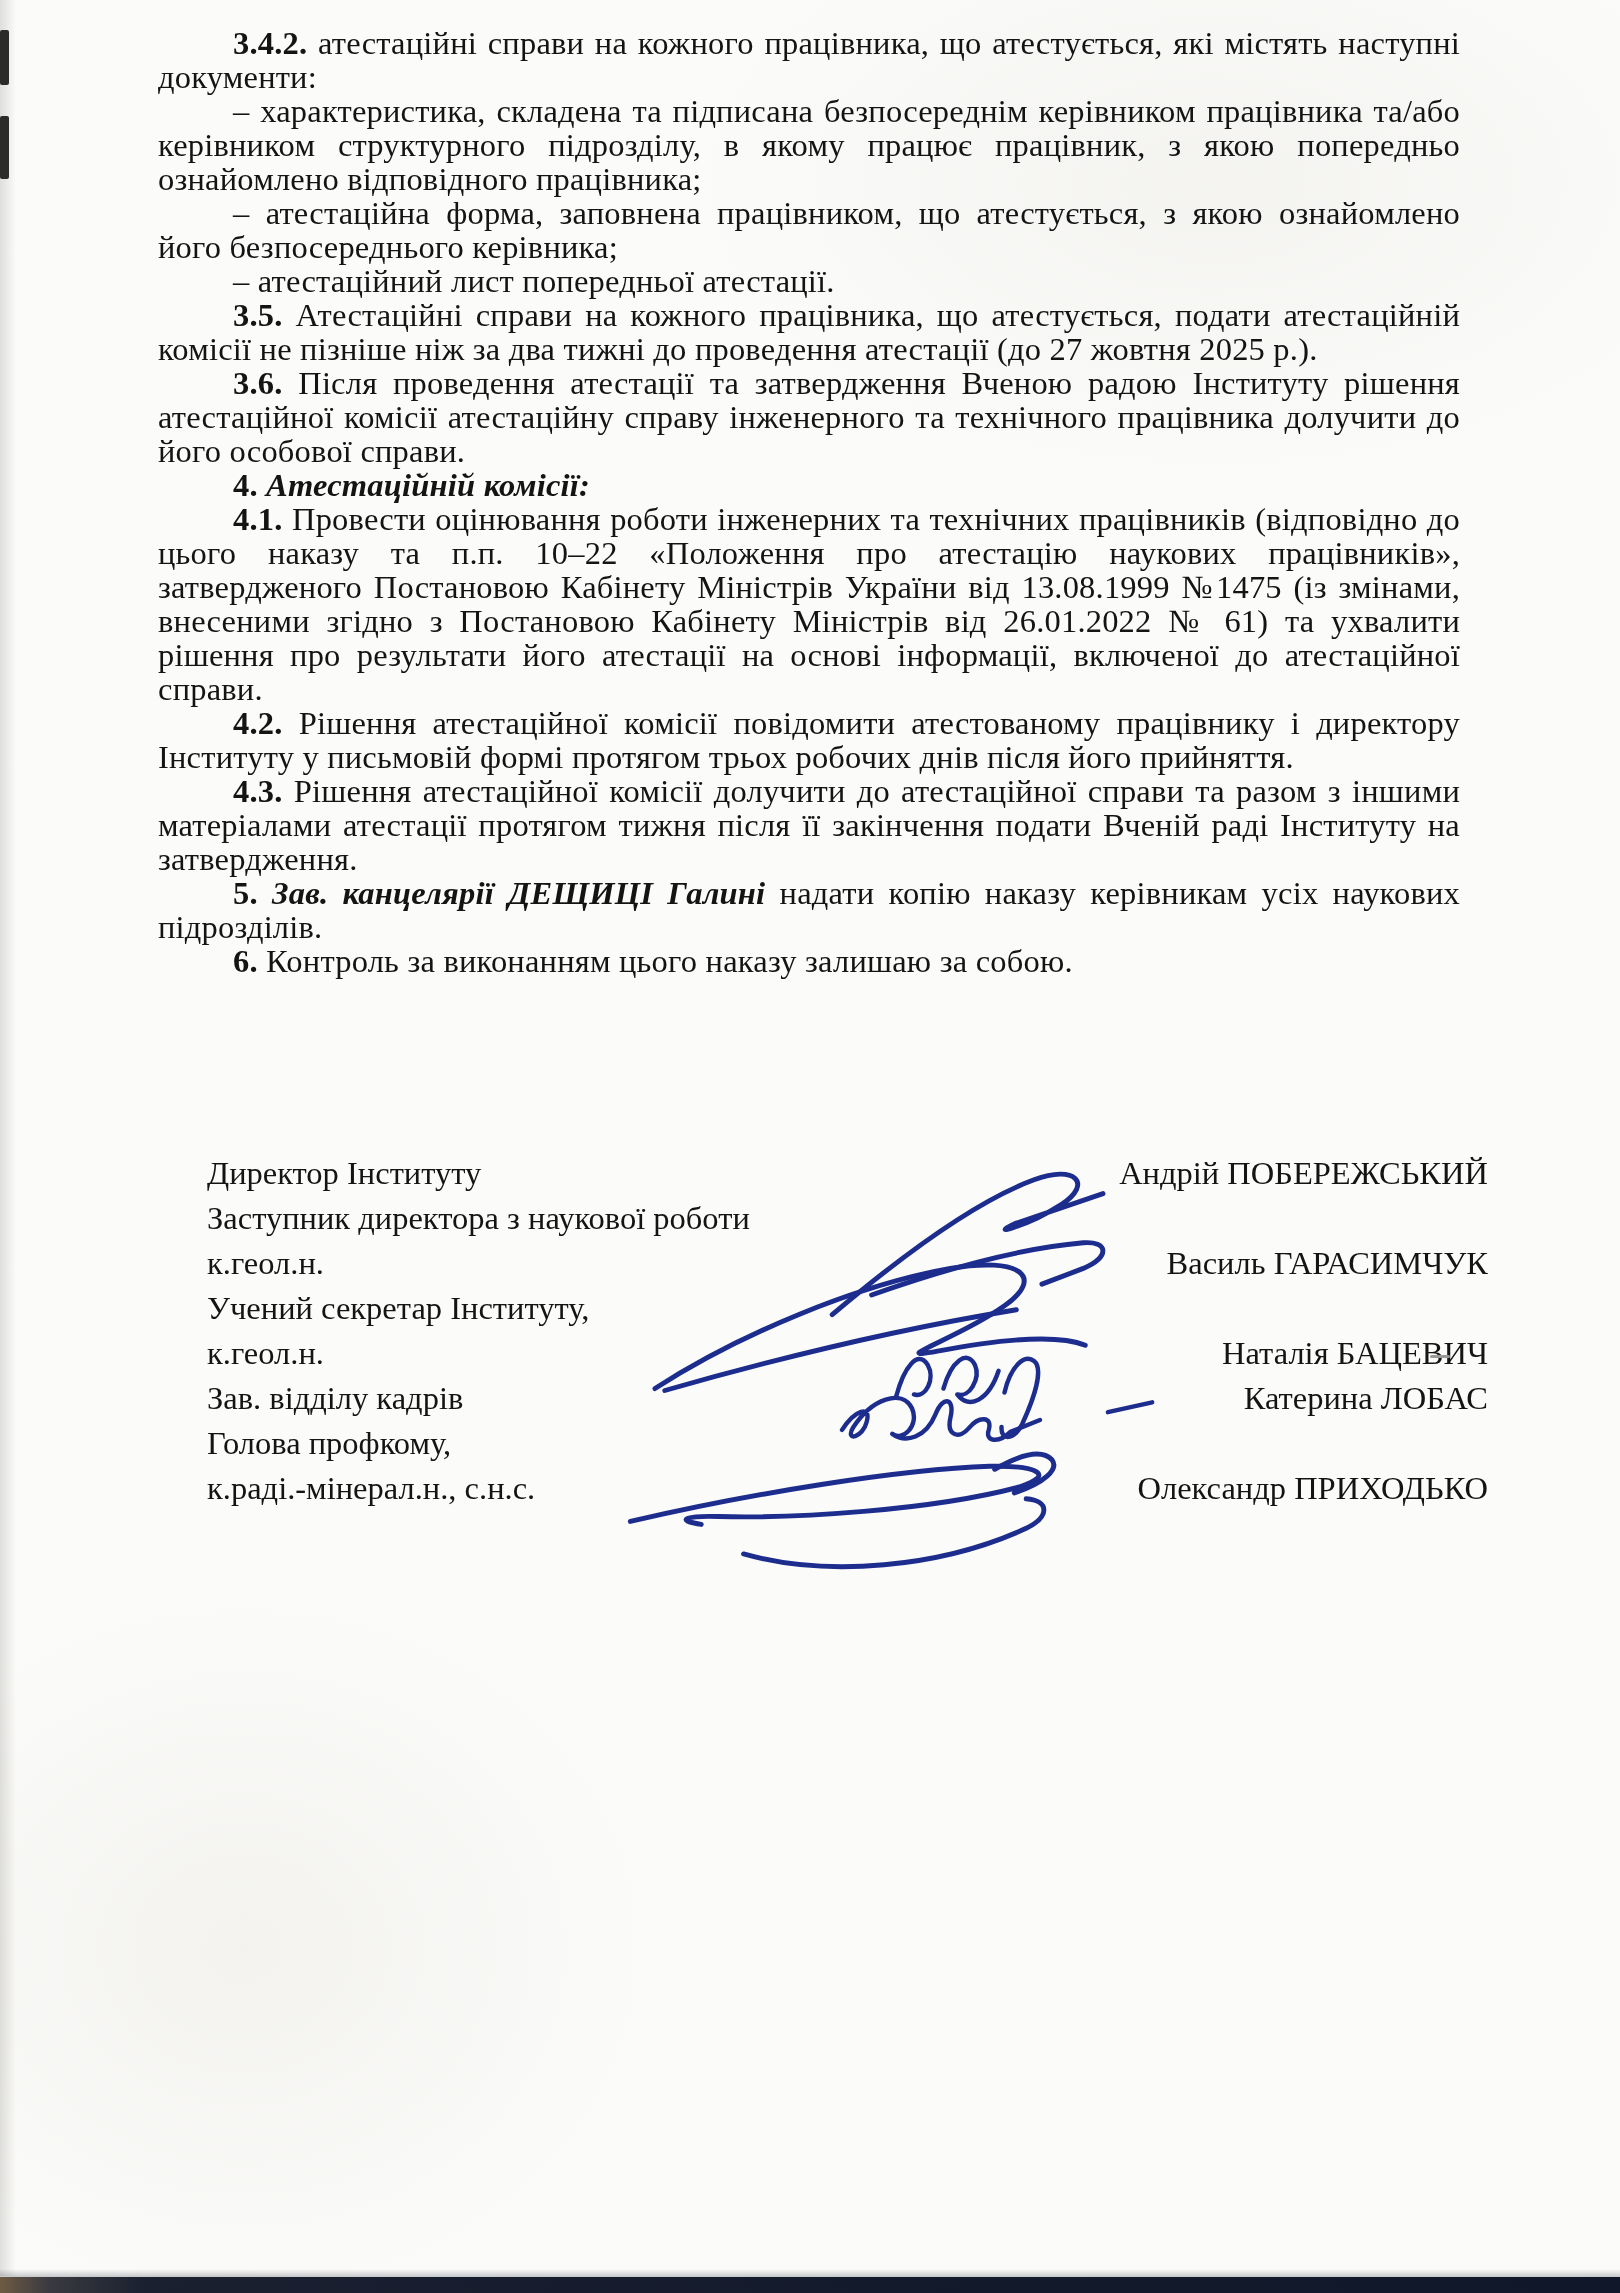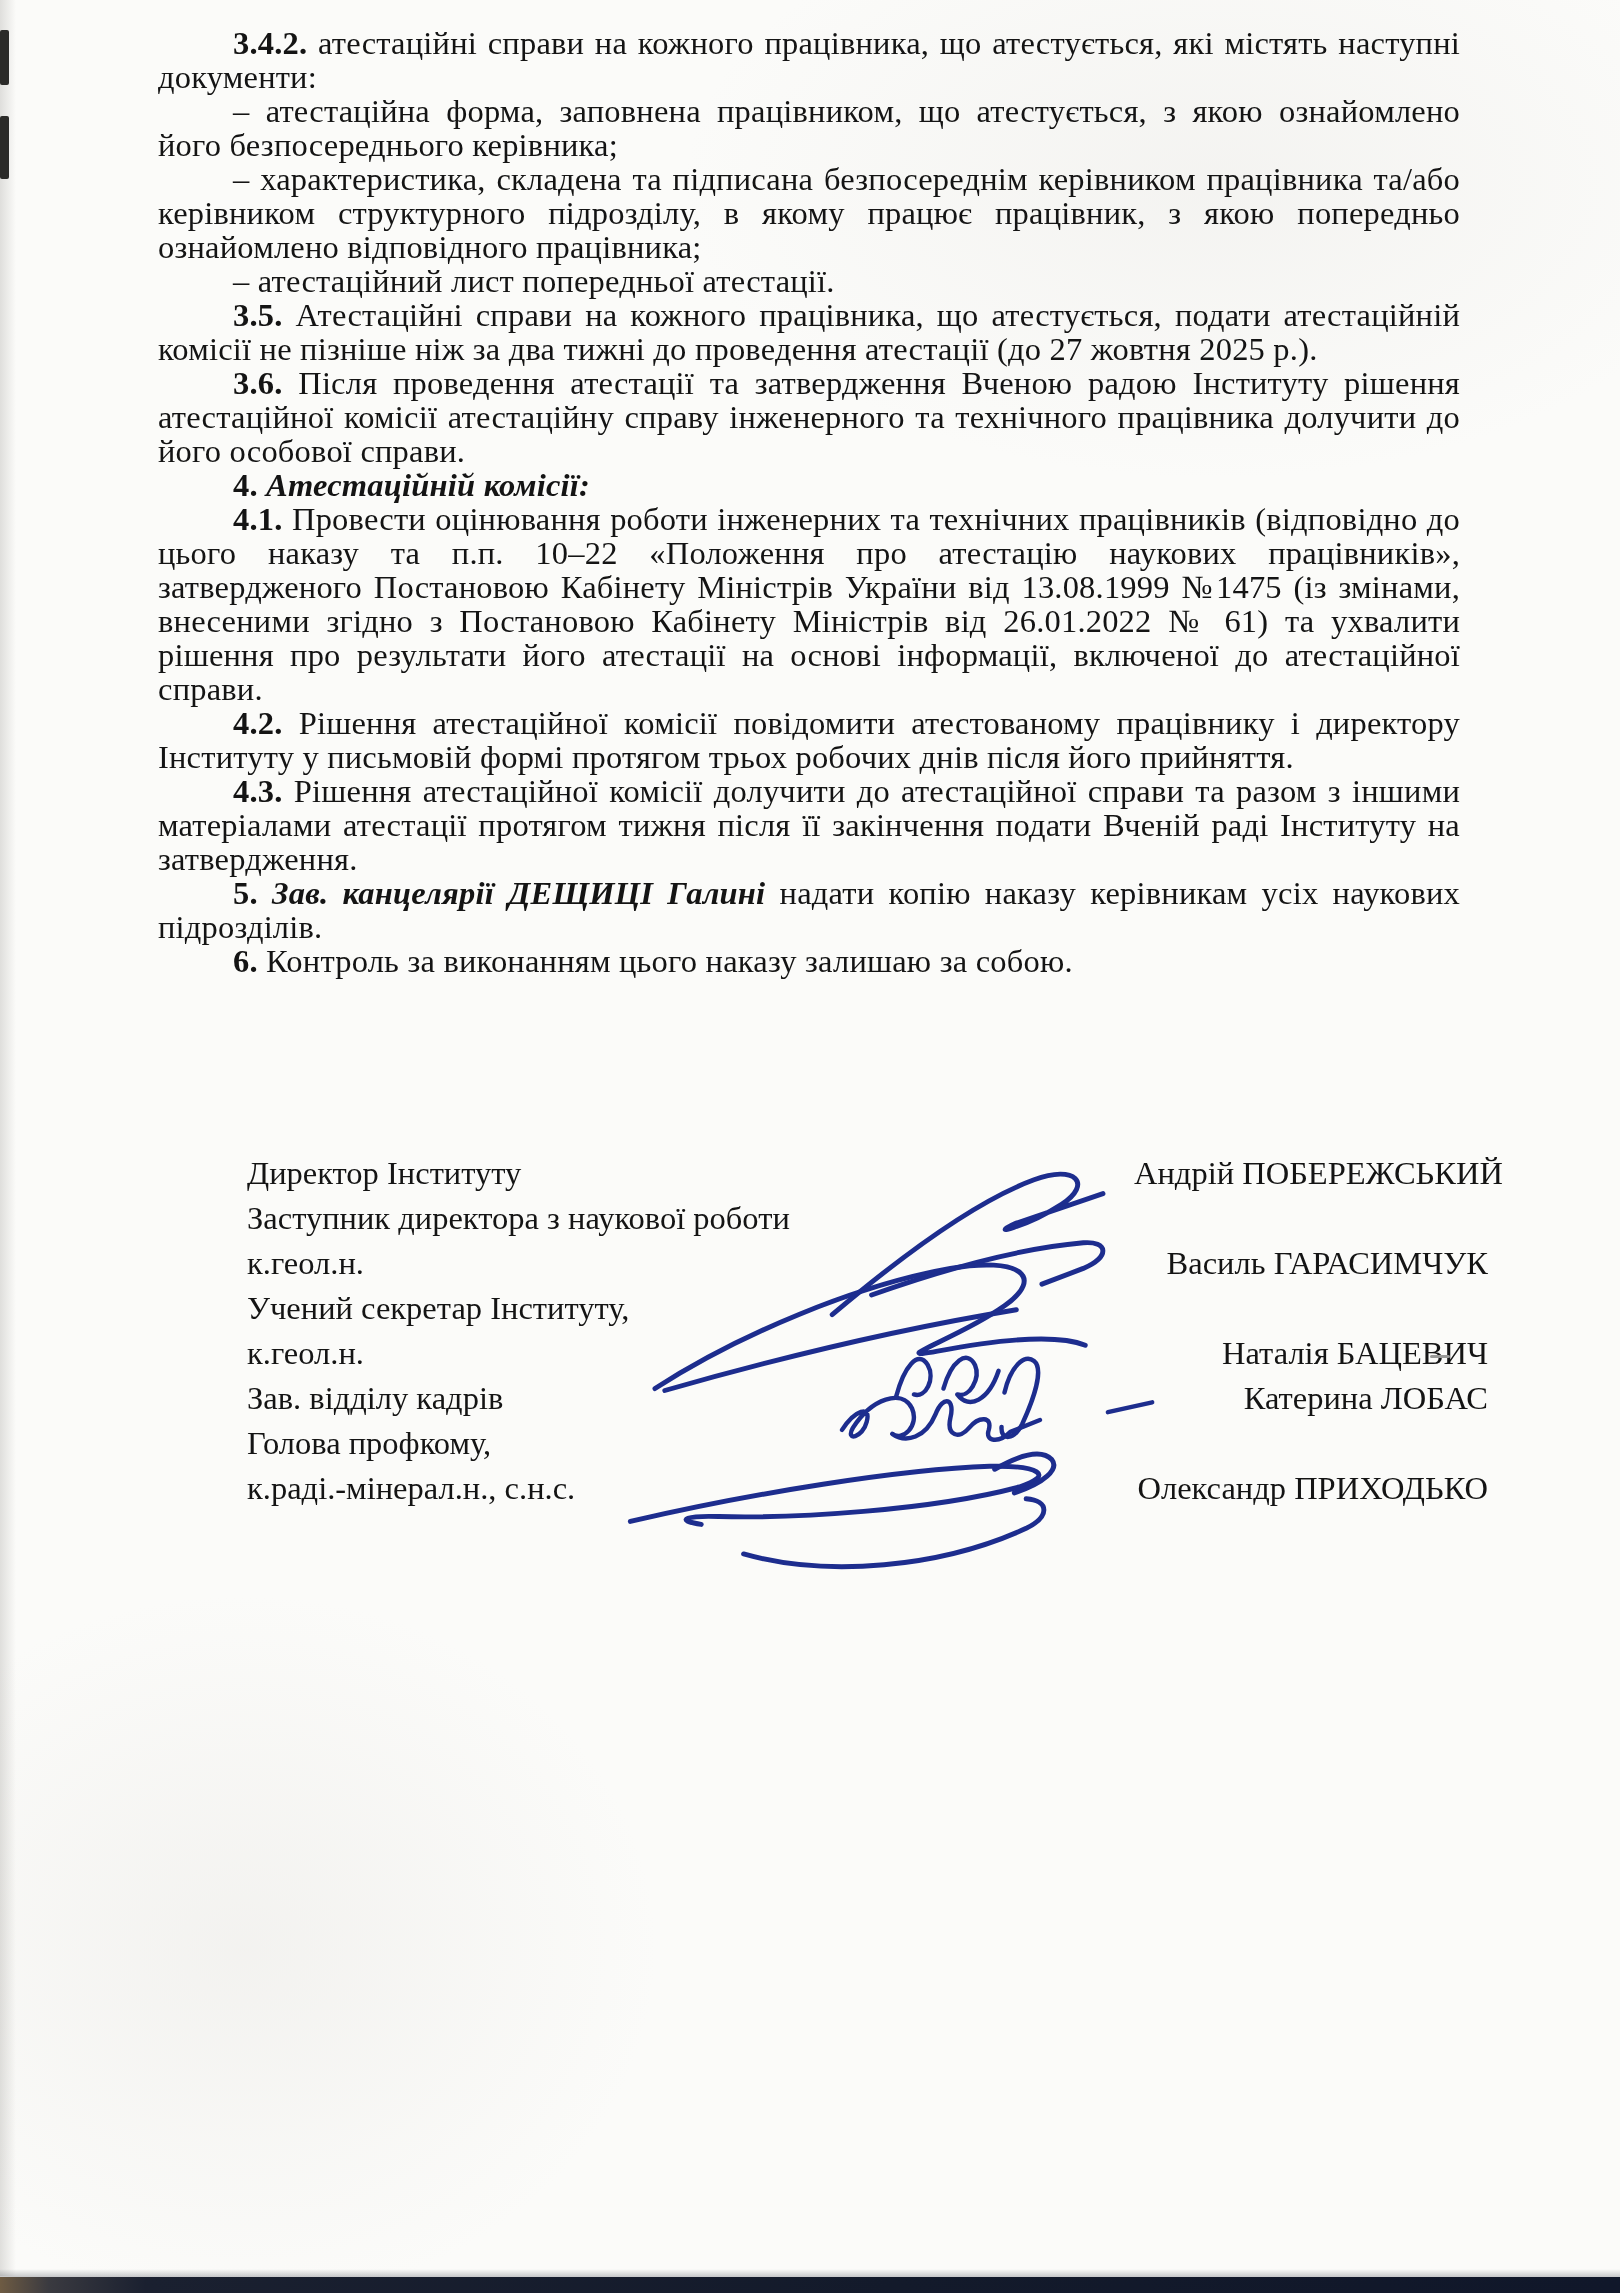--- a/index.html
+++ b/index.html
@@ -21,21 +21,21 @@
   }
   .para{margin:0;text-indent:75px;}
   .seg-bold{font-weight:700;}
   .seg-regular{font-weight:400;}
   .seg-bold-italic{font-weight:700;font-style:italic;}
   .sig-block{
     position:absolute;left:207px;top:1151px;width:1281px;
     font-size:32.5px;line-height:45px;
   }
   .sig-row{display:flex;}
-  .sig-role{width:887px;flex:0 0 887px;margin-left:40px;}
+  .sig-role{width:887px;flex:0 0 887px;}
   .sig-name{flex:1;white-space:nowrap;text-align:right;}
   .sig-overlay{position:absolute;left:571px;top:1103px;width:611px;height:512px;pointer-events:none;}
   .sig-overlay path{fill:none;stroke-linecap:round;stroke-linejoin:round;}
   .edge-mark{position:absolute;left:0;width:8.9px;background:#2b2b29;border-radius:2px;}
   .edge-mark.m1{top:29.6px;height:55px;}
   .edge-mark.m2{top:116px;height:63px;}
   .left-edge-shade{
     position:absolute;left:0;top:0;width:15.8px;height:2276px;
     background:linear-gradient(90deg, rgba(150,148,144,.28), rgba(150,148,144,0));
   }
@@ -51,22 +51,22 @@
 </style>
 </head>
 <body>
 
 <div class="left-edge-shade"></div>
 <div class="edge-mark m1"></div>
 <div class="edge-mark m2"></div>
 
 <div class="doc-body">
     <p class="para"><span class="seg-bold">3.4.2.</span><span class="seg-regular"> атестаційні справи на кожного працівника, що атестується, які містять наступні документи:</span></p>
+    <p class="para"><span class="seg-regular">– характеристика, складена та підписана безпосереднім керівником працівника та/або керівником структурного підрозділу, в якому працює працівник, з якою попередньо ознайомлено відповідного працівника;</span></p>
     <p class="para"><span class="seg-regular">– атестаційна форма, заповнена працівником, що атестується, з якою ознайомлено його безпосереднього керівника;</span></p>
-    <p class="para"><span class="seg-regular">– характеристика, складена та підписана безпосереднім керівником працівника та/або керівником структурного підрозділу, в якому працює працівник, з якою попередньо ознайомлено відповідного працівника;</span></p>
     <p class="para"><span class="seg-regular">– атестаційний лист попередньої атестації.</span></p>
     <p class="para"><span class="seg-bold">3.5.</span><span class="seg-regular"> Атестаційні справи на кожного працівника, що атестується, подати атестаційній комісії не пізніше ніж за два тижні до проведення атестації (до 27 жовтня 2025 р.).</span></p>
     <p class="para"><span class="seg-bold">3.6.</span><span class="seg-regular"> Після проведення атестації та затвердження Вченою радою Інституту рішення атестаційної комісії атестаційну справу інженерного та технічного працівника долучити до його особової справи.</span></p>
     <p class="para"><span class="seg-bold">4.</span><span class="seg-bold-italic"> Атестаційній комісії:</span></p>
     <p class="para"><span class="seg-bold">4.1.</span><span class="seg-regular"> Провести оцінювання роботи інженерних та технічних працівників (відповідно до цього наказу та п.п. 10–22 «Положення про атестацію наукових працівників», затвердженого Постановою Кабінету Міністрів України від 13.08.1999 №1475 (із змінами, внесеними згідно з Постановою Кабінету Міністрів від 26.01.2022 № 61) та ухвалити рішення про результати його атестації на основі інформації, включеної до атестаційної справи.</span></p>
     <p class="para"><span class="seg-bold">4.2.</span><span class="seg-regular"> Рішення атестаційної комісії повідомити атестованому працівнику і директору Інституту у письмовій формі протягом трьох робочих днів після його прийняття.</span></p>
     <p class="para"><span class="seg-bold">4.3.</span><span class="seg-regular"> Рішення атестаційної комісії долучити до атестаційної справи та разом з іншими матеріалами атестації протягом тижня після її закінчення подати Вченій раді Інституту на затвердження.</span></p>
     <p class="para"><span class="seg-bold">5.</span><span class="seg-bold-italic"> Зав. канцелярії ДЕЩИЦІ Галині</span><span class="seg-regular"> надати копію наказу керівникам усіх наукових підрозділів.</span></p>
     <p class="para"><span class="seg-bold">6.</span><span class="seg-regular"> Контроль за виконанням цього наказу залишаю за собою.</span></p>
   </div>

